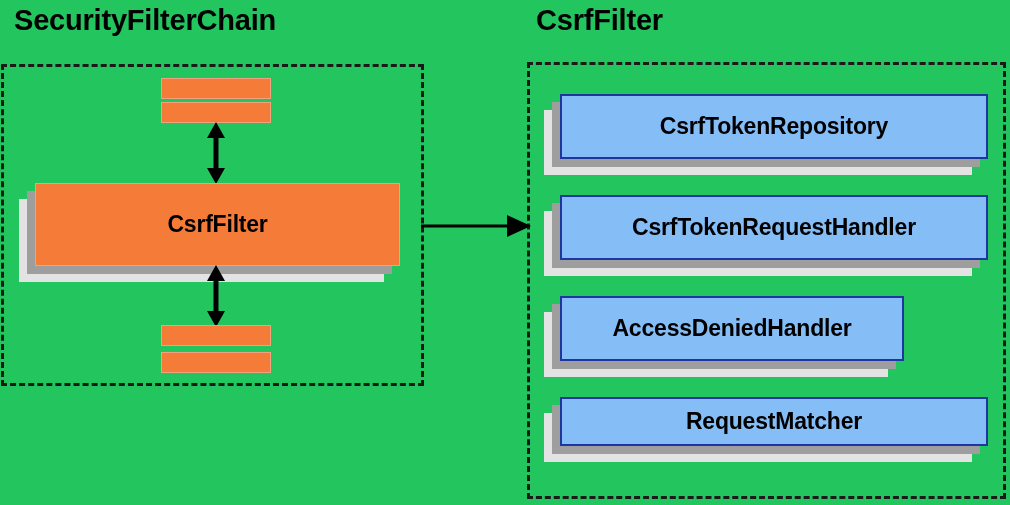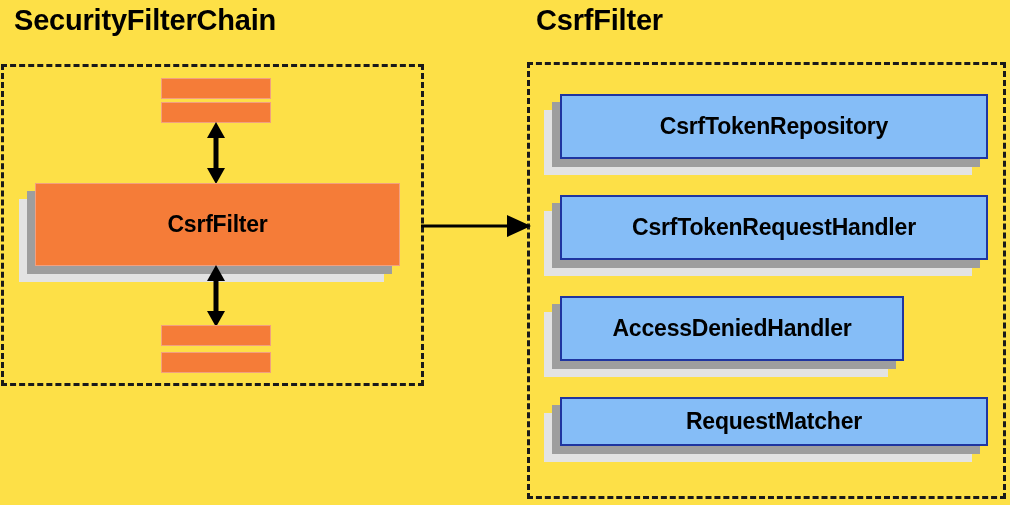--- a/index.html
+++ b/index.html
@@ -4,21 +4,21 @@
 <style>
   html, body {
     margin: 0;
     padding: 0;
     background: #ffffff;
   }
   #canvas {
     position: relative;
     width: 1010px;
     height: 505px;
-    background: #fde047;
+    background: #22c55e;
     overflow: hidden;
     font-family: "Liberation Sans", sans-serif;
   }
 
   
   .panel-title {
     position: absolute;
     font-size: 29px;
     font-weight: bold;
     color: #000000;

